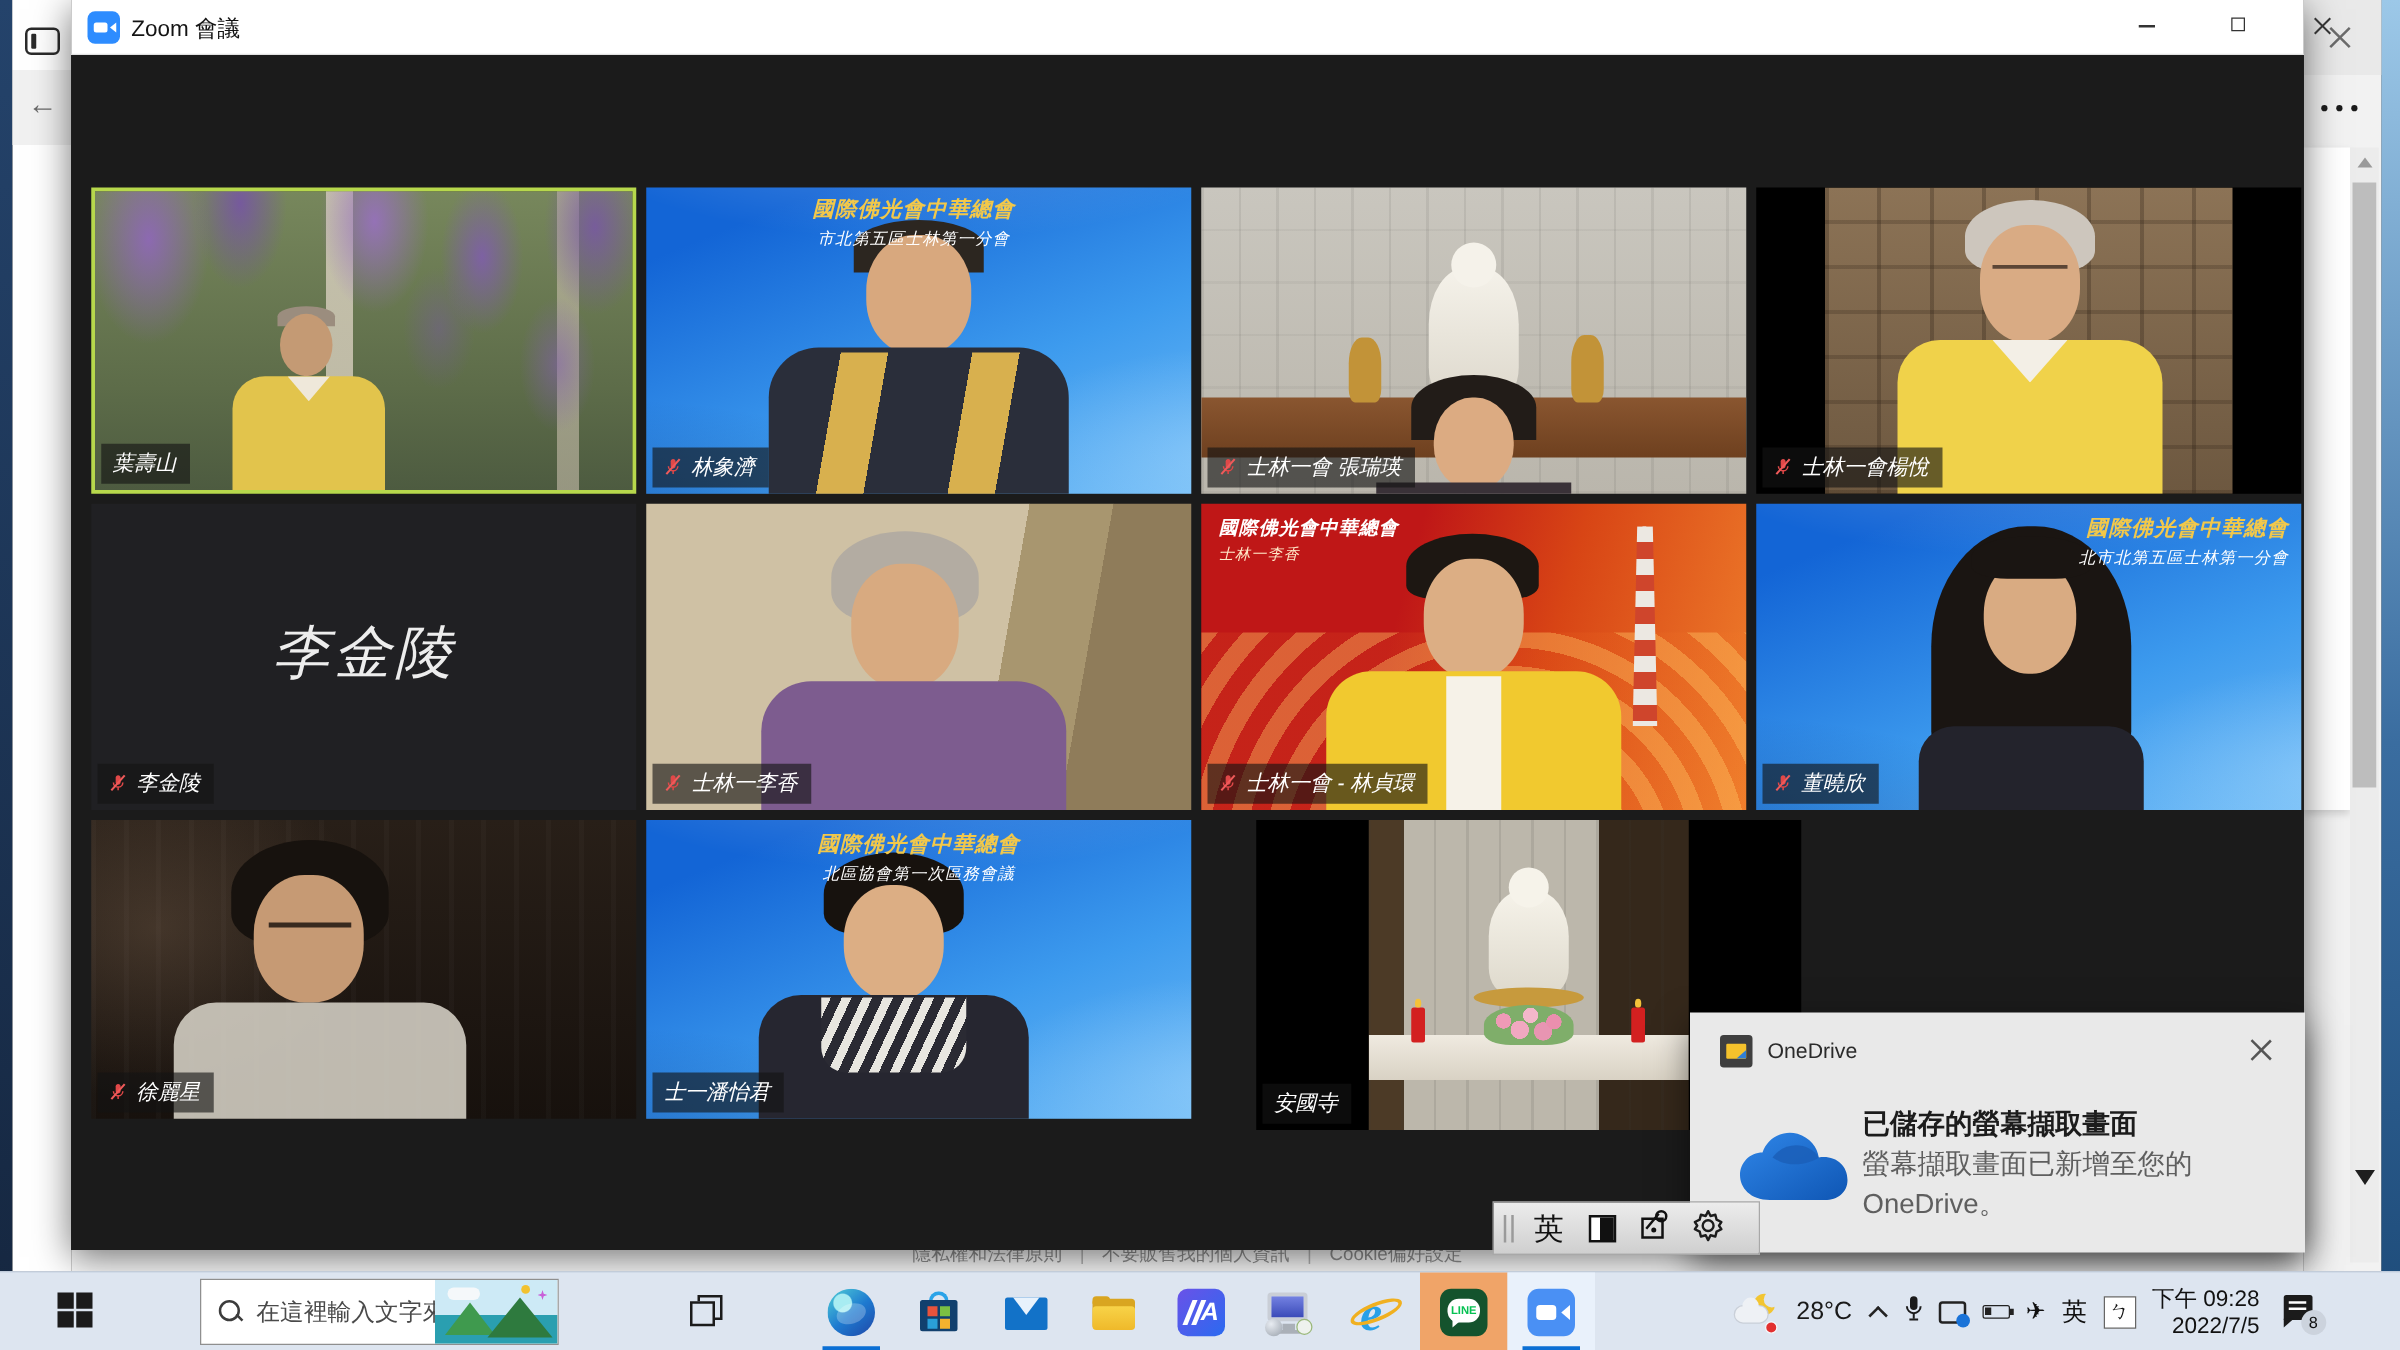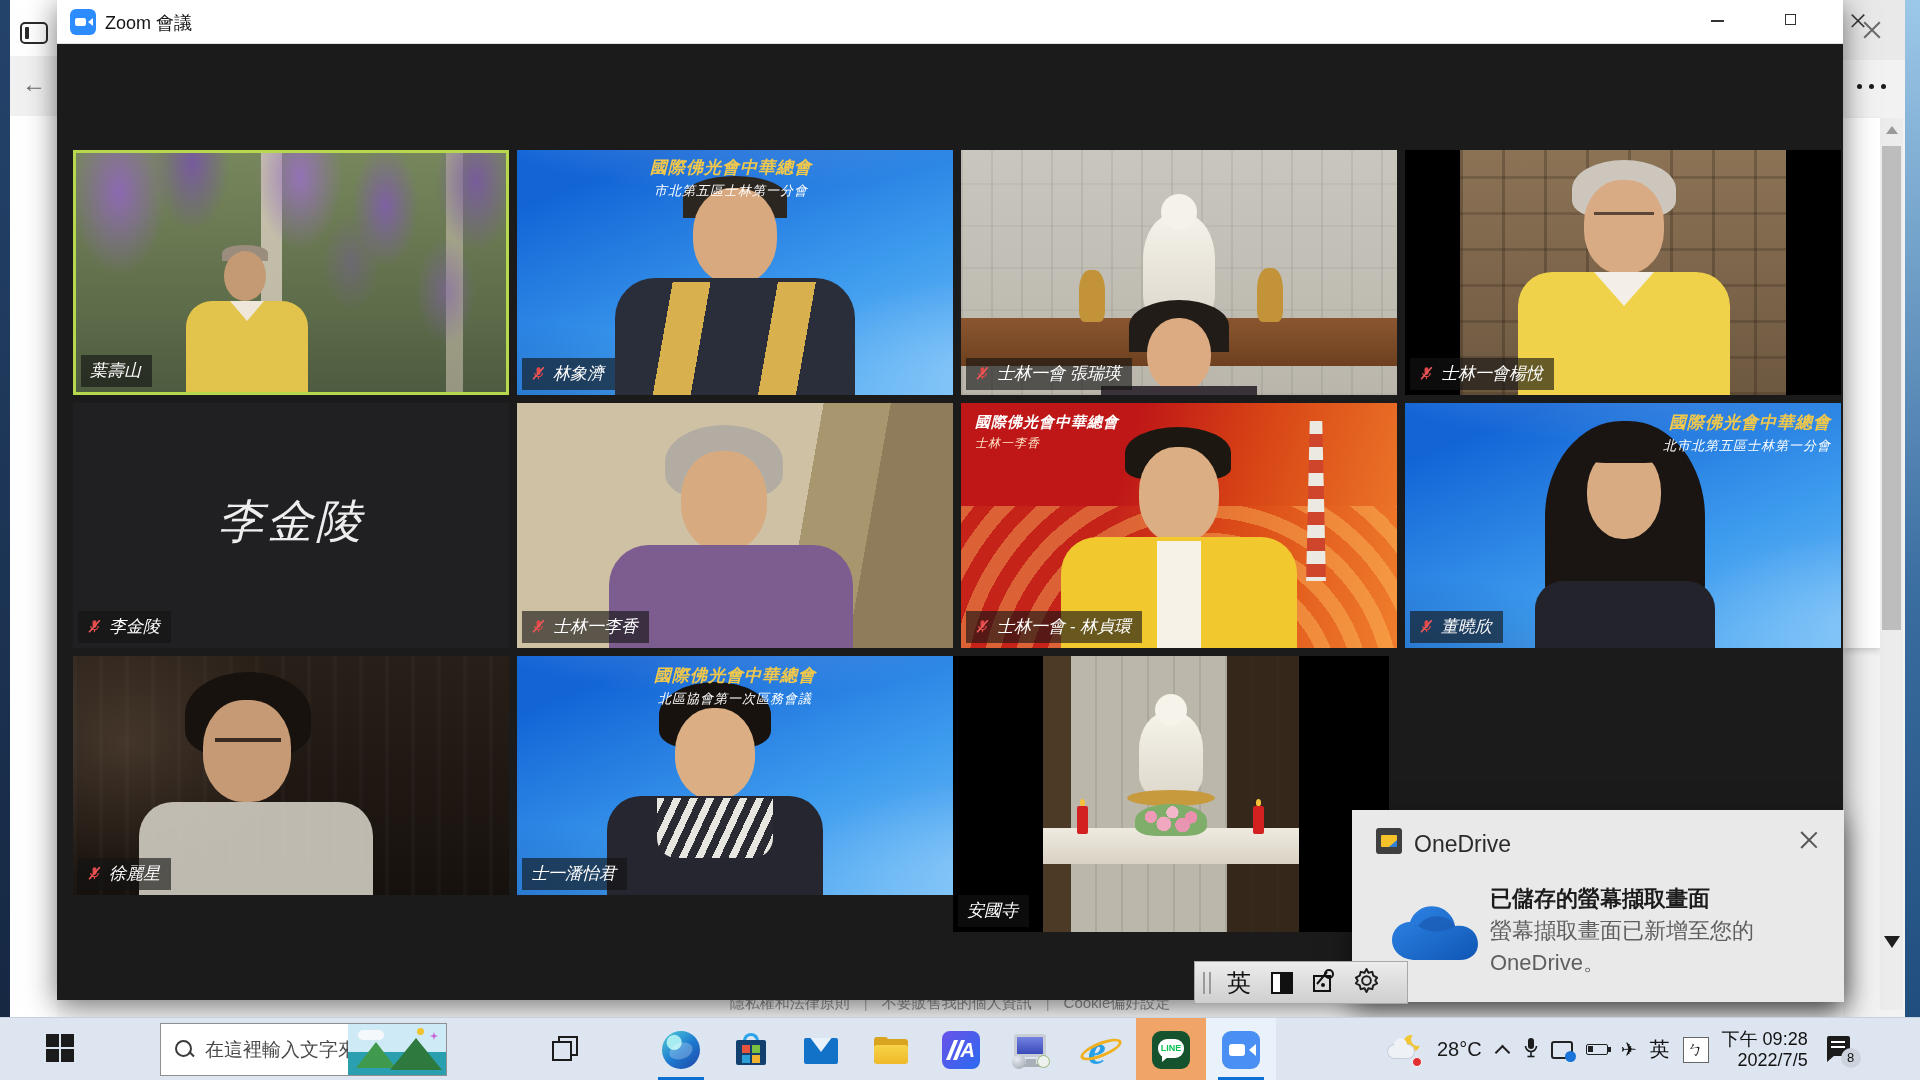--- a/index.html
+++ b/index.html
@@ -184,21 +184,21 @@
     radial-gradient(12px 12px at 66% 66%, #e895b2 0 60%, transparent 62%),#7fae6a;}
   .sc-temple2 .c1,.sc-temple2 .c2{width:11px;height:28px;top:150px;background:#d32020;border-radius:2px;}
   .sc-temple2 .c1{left:34px;} .sc-temple2 .c2{left:210px;}
   .sc-temple2 .c1::before,.sc-temple2 .c2::before{content:"";position:absolute;left:3px;top:-7px;width:5px;height:7px;border-radius:50% 50% 40% 40%;background:#f5c23a;}
 
   
   #toast{left:1352px;top:810px;width:492px;height:192px;background:#e9e9e9;box-shadow:0 10px 26px rgba(0,0,0,.5);z-index:40;}
   #toast .hdr-ico{position:absolute;left:24px;top:18px;width:26px;height:26px;background:#3f3f3f;border-radius:3px;}
   #toast .hdr-ico i{position:absolute;left:5px;top:7px;width:16px;height:12px;background:#f5c22c;border-radius:1px;}
   #toast .hdr-ico i::after{content:"";position:absolute;right:0;bottom:0;width:8px;height:7px;background:#2f7fd6;clip-path:polygon(100% 0,100% 100%,0 100%);}
-  #toast .appname{position:absolute;left:62px;top:21px;font-size:23px;color:#2b2b2b;}
+  #toast .appname{position:absolute;left:62px;top:21px;font-size:17px;color:#2b2b2b;}
   #toast .t-x{left:448px;top:20px;} #toast .t-x::before,#toast .t-x::after{background:#555;width:1.5px;}
   #toast .t-title{position:absolute;left:138px;top:74px;font-size:22px;font-weight:bold;color:#1c1c1c;}
   #toast .t-b1{position:absolute;left:138px;top:106px;font-size:22px;color:#5f5f5f;}
   #toast .t-b2{position:absolute;left:138px;top:138px;font-size:22px;color:#5f5f5f;}
   #toast .cloud{position:absolute;left:36px;top:92px;}
 
   
   #ime{left:1194px;top:961px;width:214px;height:43px;background:linear-gradient(#ececec,#cfcfcf);border:1px solid #a8a8a8;display:flex;align-items:center;z-index:50;}
   #ime .grip{width:8px;height:22px;margin:0 6px 0 8px;border-left:2px solid #9a9a9a;border-right:2px solid #9a9a9a;}
   #ime .lang{font-size:24px;color:#111;margin:0 10px;}
@@ -525,21 +525,21 @@
           <i class="hair"></i>
           <i class="face"></i>
           <i class="torso"></i>
           <i class="extra"></i>
         </div>
       <div class="nlabel">
         <span>士一潘怡君</span>
       </div>
     </div>
 
-    <div class="tile sc-temple2" style="left:896px;top:612px;width:436px;height:276px">
+    <div class="tile sc-temple2" style="left:948px;top:612px;width:436px;height:248px">
       <div class="video">
         <i class="abs st-b" style="position:absolute;"></i>
           <i style="position:absolute;" class="st-h"></i>
         <i style="position:absolute;" class="lotus"></i>
           <i style="position:absolute;" class="table"></i>
         <i style="position:absolute;" class="flw"></i>
           <i style="position:absolute;" class="c1"></i>
           <i style="position:absolute;" class="c2"></i>
       </div>
       <div class="nlabel">

